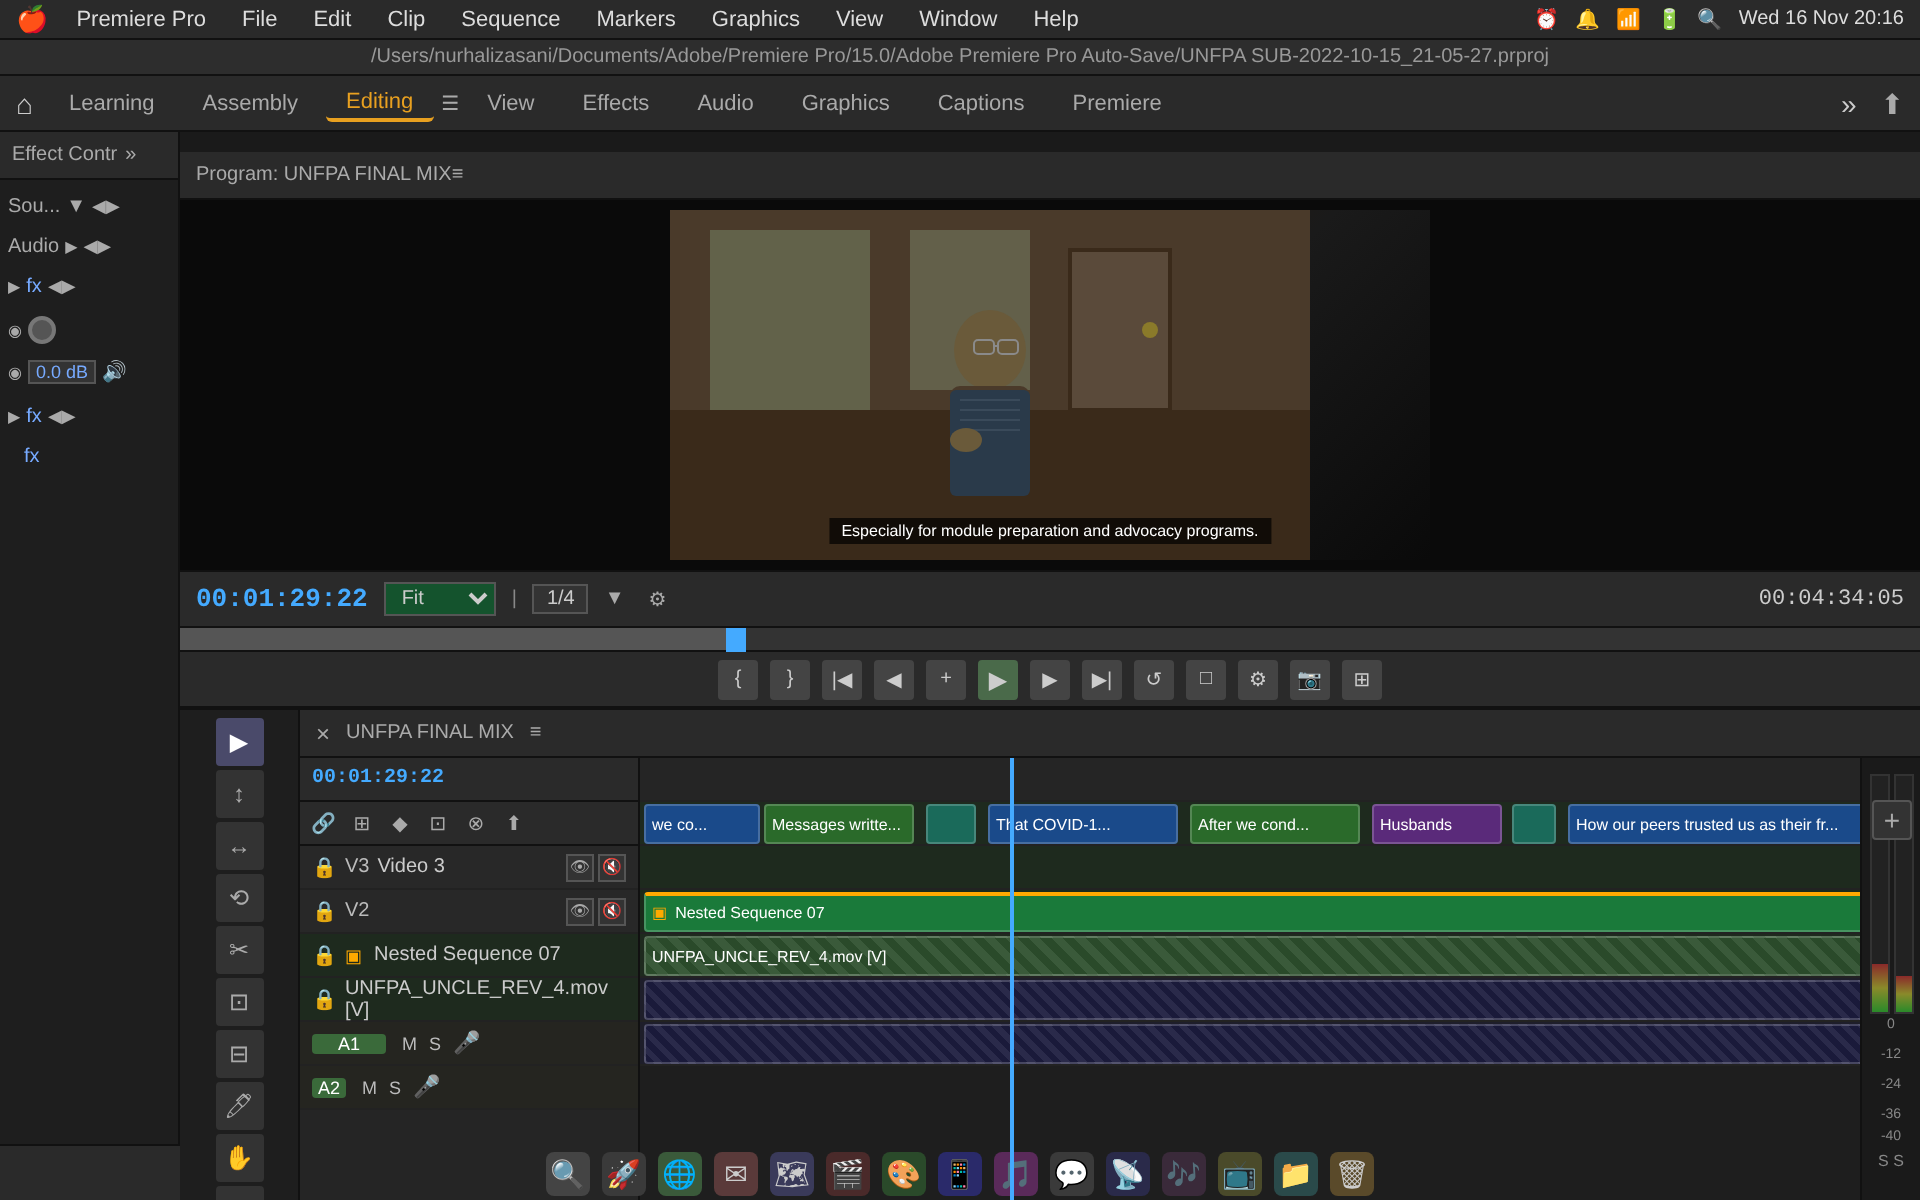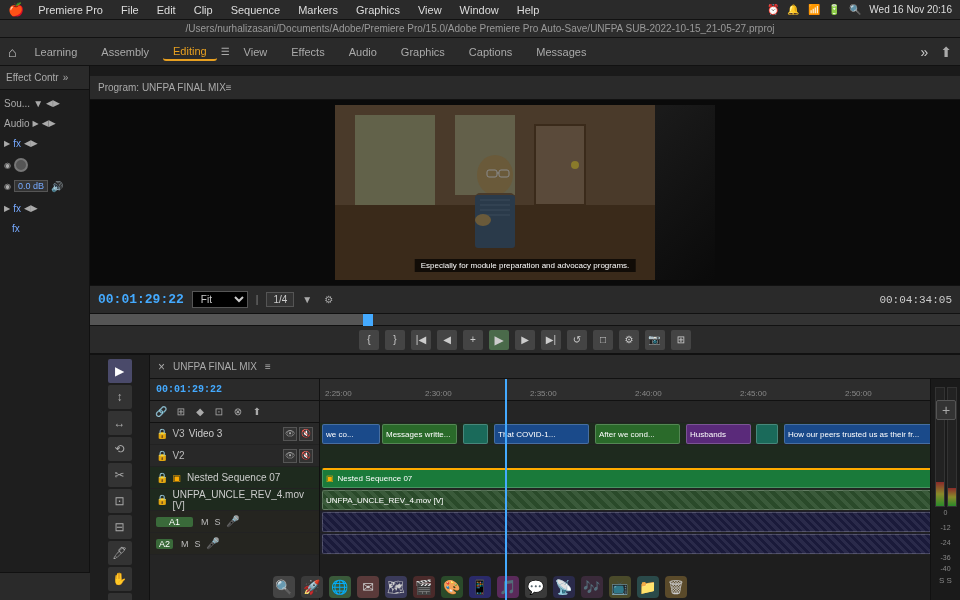--- a/index.html
+++ b/index.html
@@ -190,21 +190,21 @@
       gap: 8px;
       border-top: 1px solid #111;
     }
     .timecode-display {
       color: #4af;
       font-size: 13px;
       font-weight: bold;
       font-family: 'Courier New', monospace;
     }
     .fit-dropdown {
-      background: #000000;
+      background: #14532d;
       border: 1px solid #555;
       color: #ccc;
       font-size: 10px;
       padding: 1px 4px;
       cursor: pointer;
     }
     .zoom-indicator {
       background: #333;
       border: 1px solid #555;
       color: #ccc;
@@ -548,21 +548,21 @@
   <span class="ws-tab-home">⌂</span>
   <span class="ws-tab">Learning</span>
   <span class="ws-tab">Assembly</span>
   <span class="ws-tab active">Editing</span>
   <span style="color:#aaa;font-size:10px;cursor:pointer">☰</span>
   <span class="ws-tab">View</span>
   <span class="ws-tab">Effects</span>
   <span class="ws-tab">Audio</span>
   <span class="ws-tab">Graphics</span>
   <span class="ws-tab">Captions</span>
-  <span class="ws-tab">Messages</span>
+  <span class="ws-tab">Premiere</span>
   <span class="ws-more">»</span>
   <span style="margin-left:8px;color:#aaa;cursor:pointer;font-size:14px">⬆</span>
 </div>
 
 <div class="main-area">
 
   <div class="left-panel">
     <div class="panel-header">
       <span>Effect Contr</span>
       <span>»</span>
@@ -773,29 +773,20 @@
             <div class="track-label a2">
               <span style="background:#3a6a3a;color:#fff;font-size:9px;padding:0 3px;border-radius:2px">A2</span>
               <span style="margin-left:4px;font-size:9px">M</span>
               <span style="margin-left:2px;font-size:9px">S</span>
               <span style="margin-left:2px;font-size:11px;color:#aaa">🎤</span>
             </div>
           </div>
 
           <div class="track-clips">
 
-            <div class="timeline-ruler">
-              <span class="ruler-mark" style="left:5px">2:25:00</span>
-              <span class="ruler-mark" style="left:105px">2:30:00</span>
-              <span class="ruler-mark" style="left:210px">2:35:00</span>
-              <span class="ruler-mark" style="left:315px">2:40:00</span>
-              <span class="ruler-mark" style="left:420px">2:45:00</span>
-              <span class="ruler-mark" style="left:525px">2:50:00</span>
-
-            </div>
 
             <div class="track-row" style="height:22px;background:#252525"></div>
 
             <div class="track-row video-track">
               <div class="clip clip-blue" style="left:2px;width:58px">we co...</div>
               <div class="clip clip-green" style="left:62px;width:75px">Messages writte...</div>
               <div class="clip clip-teal" style="left:143px;width:25px"></div>
               <div class="clip clip-blue" style="left:174px;width:95px">That COVID-1...</div>
               <div class="clip clip-green" style="left:275px;width:85px">After we cond...</div>
               <div class="clip clip-purple" style="left:366px;width:65px">Husbands</div>

